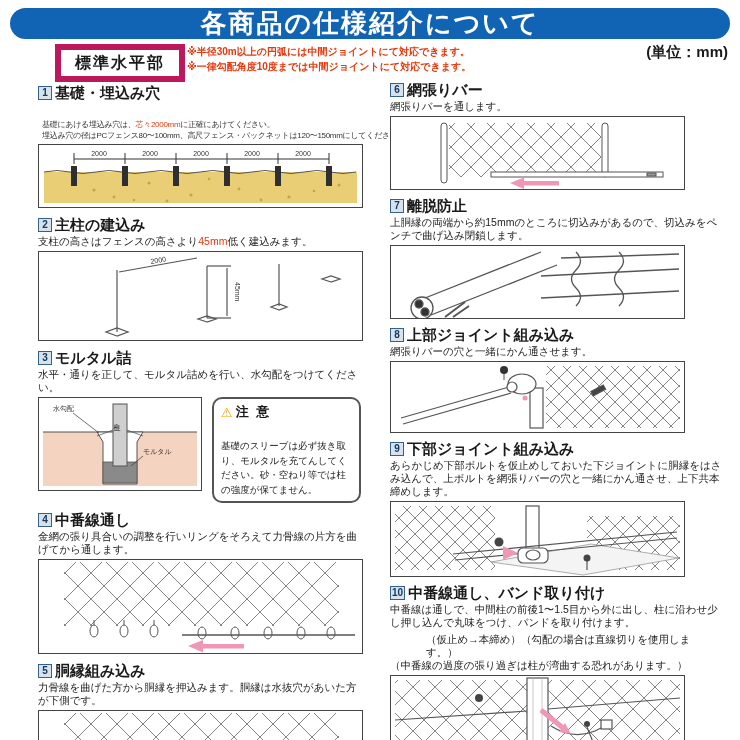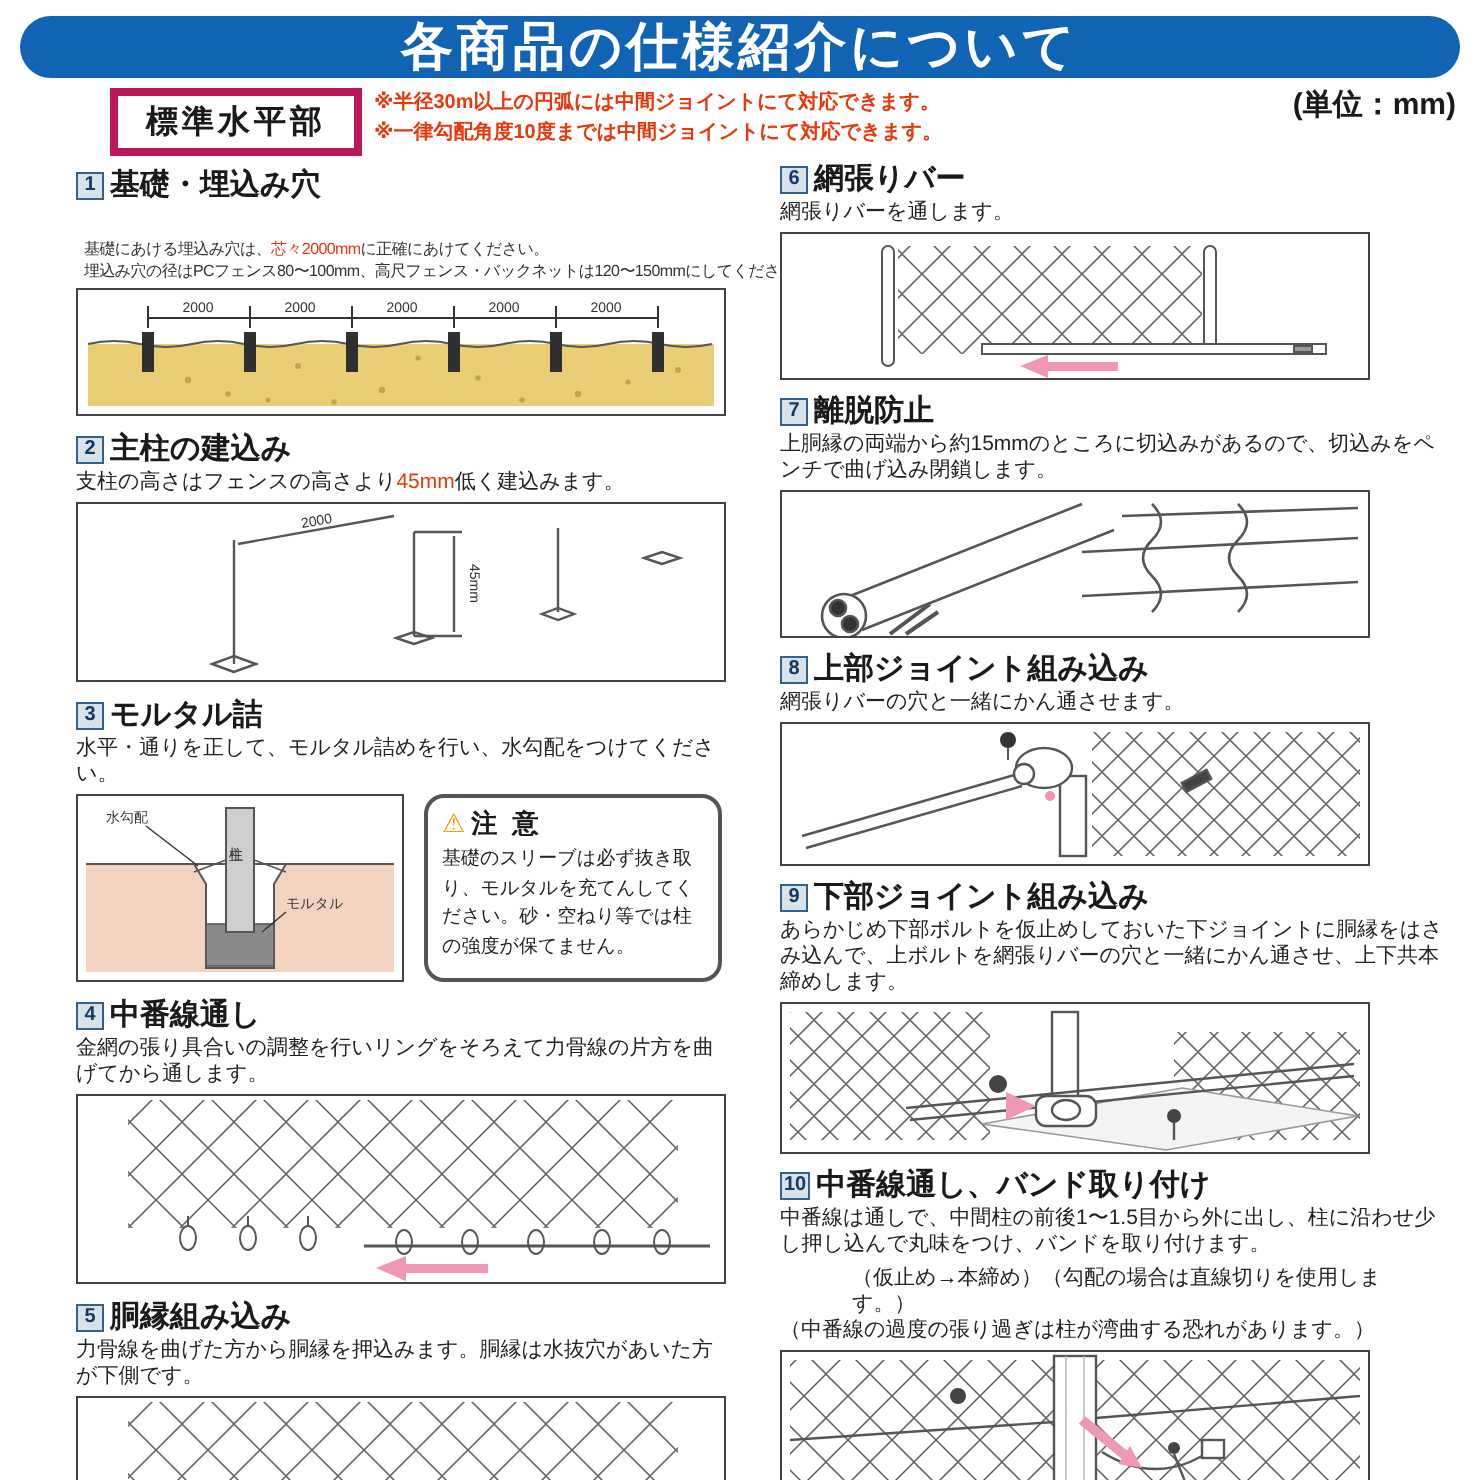--- a/index.html
+++ b/index.html
@@ -1,42 +1,42 @@
 <!DOCTYPE html>
 <html><head>
 <meta charset="utf-8">
 <style>
   html,body{margin:0;padding:0;background:#fff;}
   .page{position:relative;width:740px;height:740px;background:#fff;overflow:hidden;
         font-family:"Liberation Sans","DejaVu Sans",sans-serif;color:#1a1a1a;}
   .banner{position:absolute;left:10px;top:8px;right:10px;height:31px;background:#1164b4;
           border-radius:16px;display:flex;align-items:center;justify-content:center;}
   .banner-title{color:#fff;font-weight:bold;font-size:26px;letter-spacing:2px;white-space:nowrap;}
-  .hdr-label{position:absolute;left:55px;top:44px;width:118px;height:26px;border:4px solid #be185d;
+  .hdr-label{position:absolute;left:55px;top:44px;width:118px;height:26px;border:6px solid #be185d;
              display:flex;align-items:center;justify-content:center;font-weight:bold;font-size:16px;
              letter-spacing:2px;background:#fff;}
   .hdr-notes{position:absolute;left:187px;top:44px;color:#e8380d;font-size:10px;line-height:15px;font-weight:bold;}
   .hdr-unit{position:absolute;right:12px;top:43px;font-size:15px;font-weight:bold;}
   .col{position:absolute;}
   .col-l{left:38px;top:84px;width:323px;}
   .col-r{left:390px;top:81px;width:332px;}
   .step{margin-bottom:8px;}
   .col-r .step{margin-bottom:7px;}
   .step-h{display:flex;align-items:center;gap:3px;font-size:15px;font-weight:bold;line-height:17px;margin-bottom:2px;white-space:nowrap;}
   .no{display:inline-flex;align-items:center;justify-content:center;min-width:14px;height:14px;padding:0 1px;
       background:#d7e2ea;border:1px solid #34618c;color:#143a63;font-size:10px;font-weight:bold;box-sizing:border-box;flex:0 0 auto;}
   .body{font-size:10.5px;line-height:13px;color:#222;margin-bottom:3px;}
   .red{color:#e8380d;}
   .smallnote{font-size:8px;letter-spacing:-0.3px;line-height:11px;color:#333;white-space:nowrap;margin:18px 0 3px 4px;}
   .diagram{border:1px solid #444;background:#fff;display:block;}
   .row3{display:flex;gap:10px;align-items:stretch;}
   .caution{flex:1;border:2px solid #555;border-radius:10px;padding:4px 7px;background:#fff;}
   .caution-h{font-size:13px;font-weight:bold;display:flex;align-items:center;gap:3px;letter-spacing:2px;}
   .tri{color:#f59b00;font-size:13px;letter-spacing:0;}
-  .caution-b{font-size:9.5px;line-height:14.5px;margin-top:2px;color:#222;}
+  .caution-b{font-size:9.5px;line-height:14.5px;margin-top:18px;color:#222;}
   svg text{fill:#333;font-size:7px;font-family:"Liberation Sans","DejaVu Sans",sans-serif;}
   .vtext{writing-mode:vertical-rl;}
 </style>
 </head>
 <body>
 
 <div class="page">
 
   <div class="banner">
     <span class="banner-title">各商品の仕様紹介について</span>

